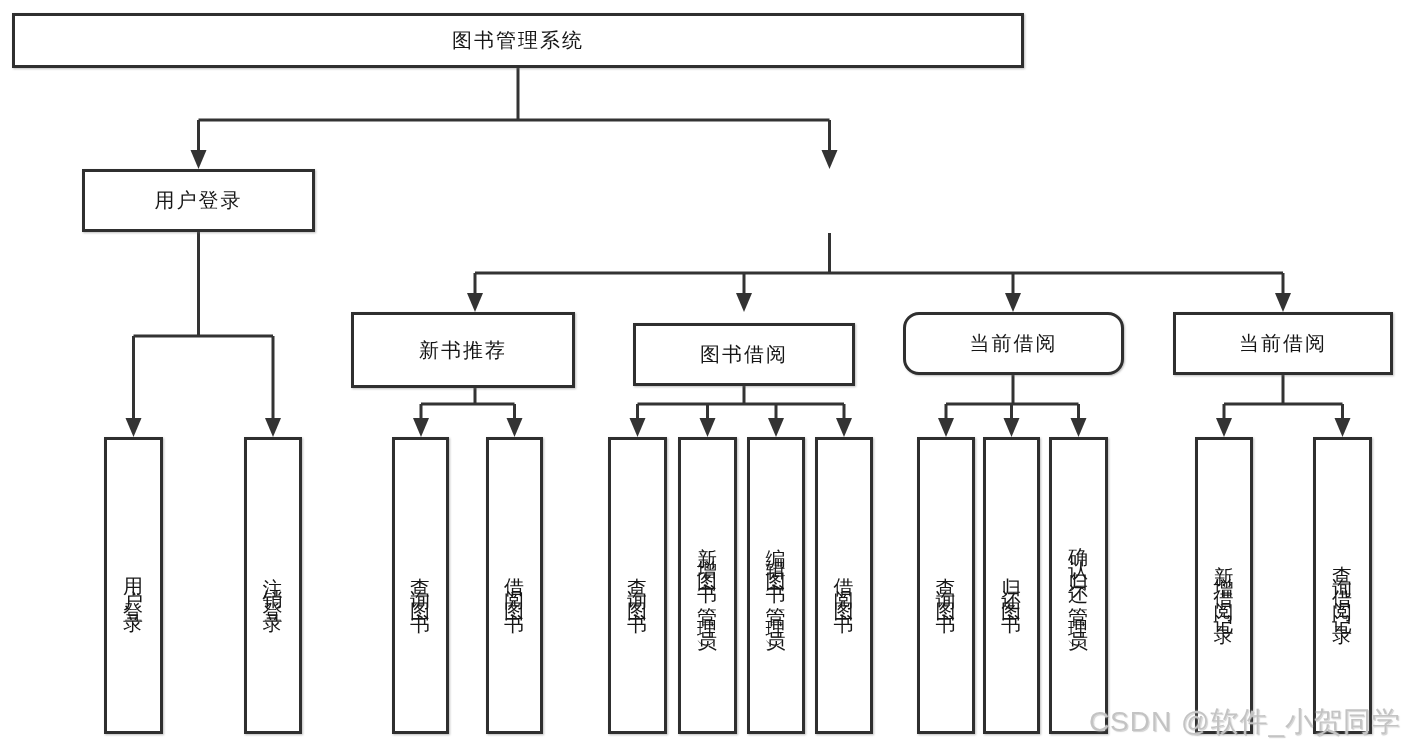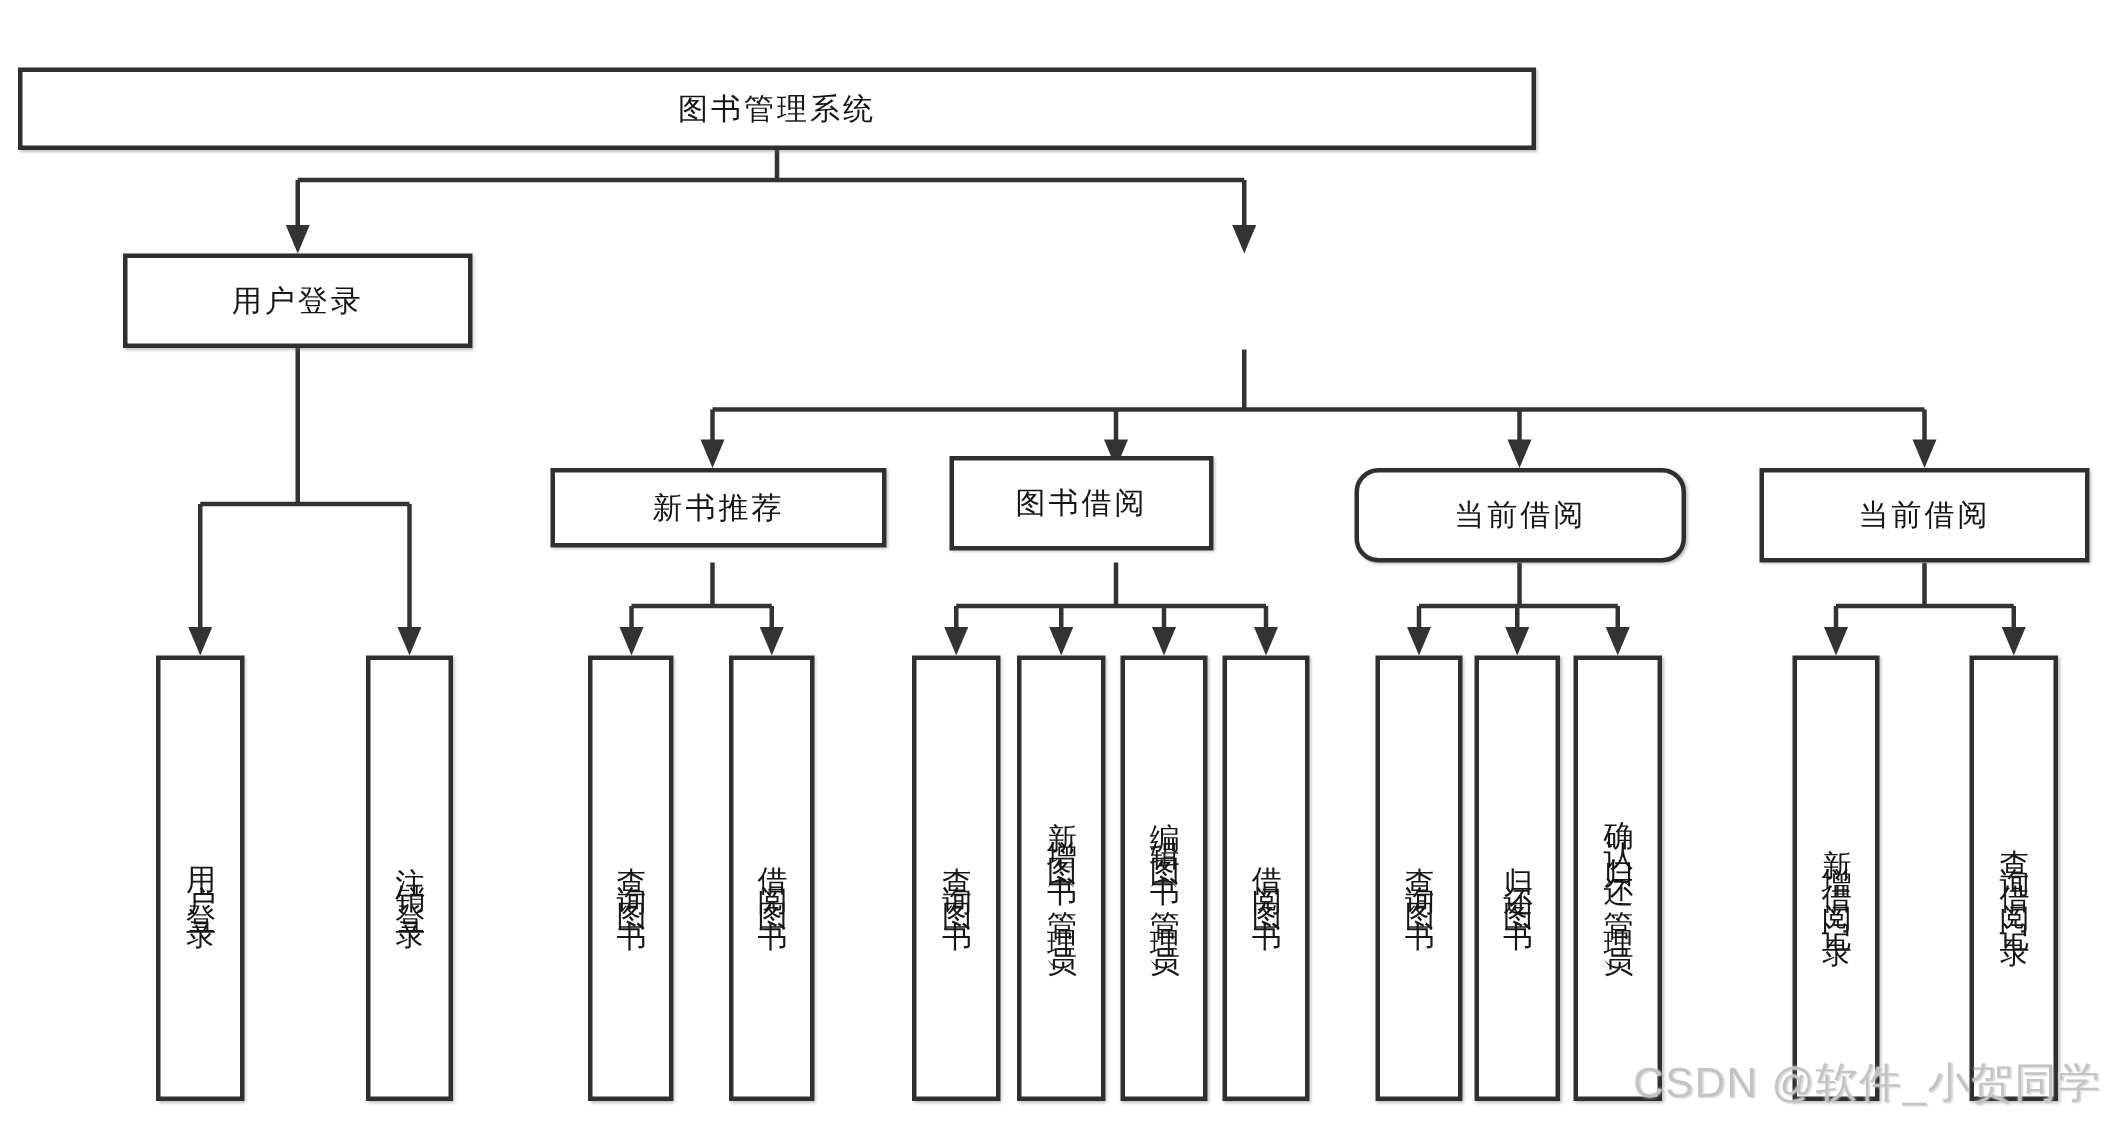--- a/index.html
+++ b/index.html
@@ -38,27 +38,27 @@
   }
   .node.leaf span {
     writing-mode: vertical-rl;
     text-orientation: mixed;
     font-size: 20px;
     letter-spacing: 12px;
     line-height: 1;
     color: #161616;
   }
   
-  .n-root          { left: 12px;   top: 13px;  width: 1012px; height: 55px; margin-top: 32px; }
+  .n-root          { left: 12px;   top: 13px;  width: 1012px; height: 55px; }
   
   .n-user-login    { left: 82px;   top: 169px; width: 233px;  height: 63px; }
   .n-book-mgmt     { left: 712px;  top: 169px; width: 235px;  height: 64px; }
   
-  .n-new-book-rec  { left: 367px;  top: 312px; width: 224px;  height: 53px; }
-  .n-book-borrow   { left: 633px;  top: 304px; width: 176px;  height: 63px; }
+  .n-new-book-rec  { left: 351px;  top: 312px; width: 224px;  height: 76px; }
+  .n-book-borrow   { left: 633px;  top: 323px; width: 222px;  height: 63px; }
   .n-current-borrow{ left: 903px;  top: 312px; width: 221px;  height: 63px; border-radius: 16px; }
   .n-borrow-records{ left: 1173px; top: 312px; width: 220px;  height: 63px; }
   
   .leaf { top: 437px; height: 297px; }
   .n-l1  { left: 104px;  width: 59px; }
   .n-l2  { left: 244px;  width: 58px; }
   .n-l3  { left: 392px;  width: 57px; }
   .n-l4  { left: 486px;  width: 57px; }
   .n-l5  { left: 608px;  width: 59px; }
   .n-l6  { left: 678px;  width: 59px; }

